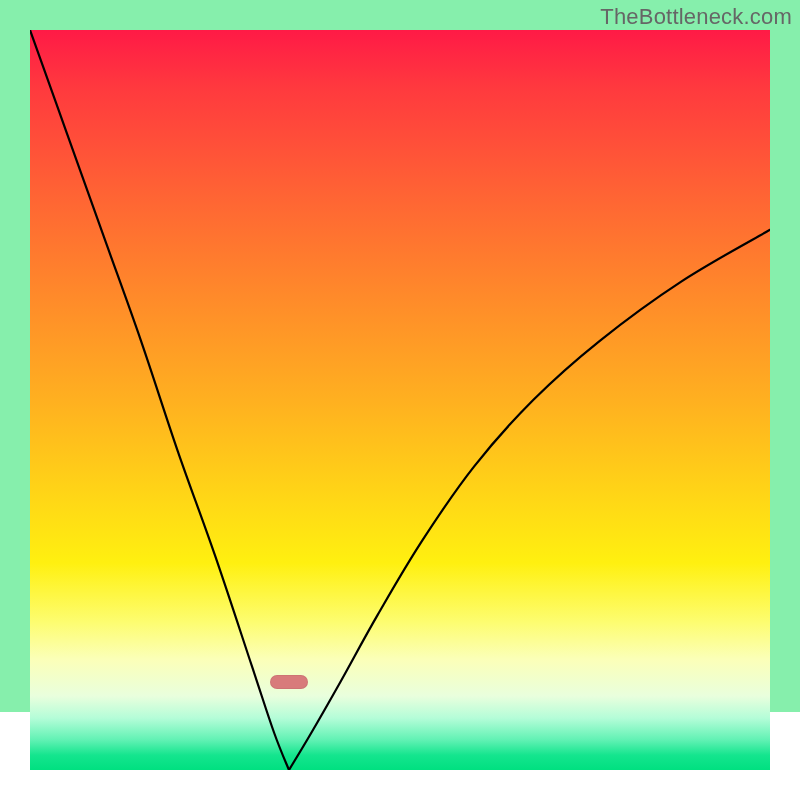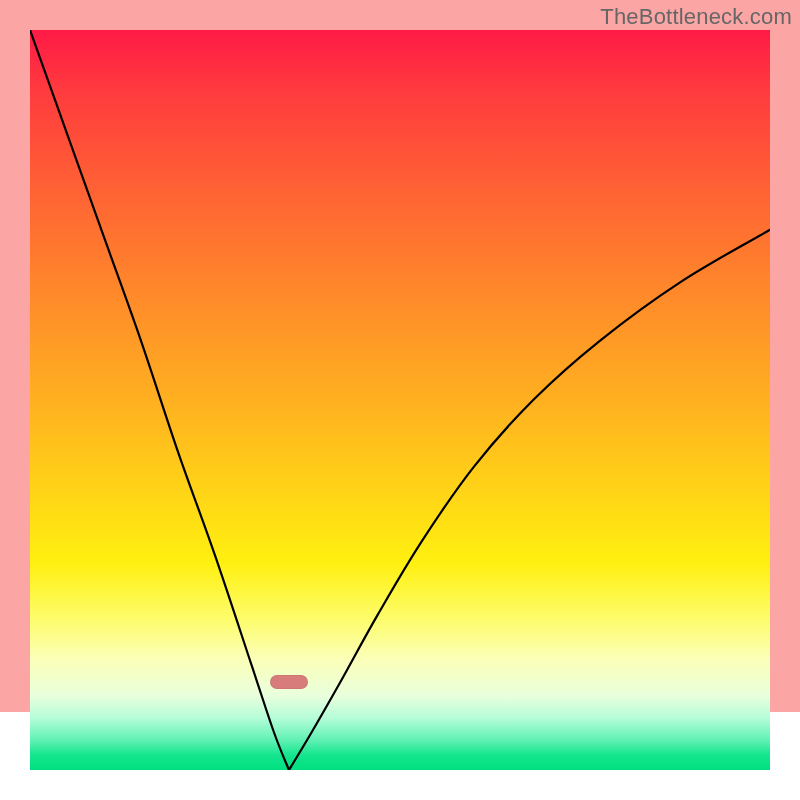--- a/index.html
+++ b/index.html
@@ -7,21 +7,21 @@
     padding: 0;
     width: 800px;
     height: 800px;
     overflow: hidden;
     font-family: Arial, Helvetica, sans-serif;
   }
   .frame {
     position: relative;
     width: 800px;
     height: 712px;
-    background: #fca5a5;
+    background: #86efac;
   }
   .gradient-area {
     position: absolute;
     left: 30px;
     top: 30px;
     width: 740px;
     height: 740px;
     background: linear-gradient(
       to bottom,
       #ff1a46 0%,

